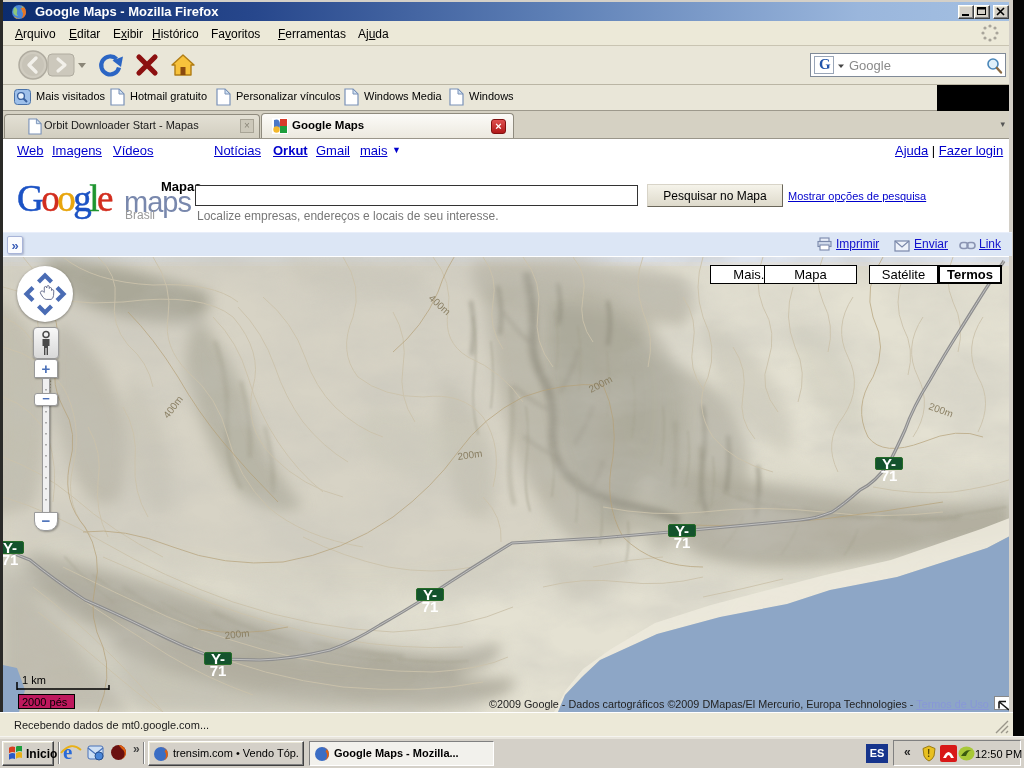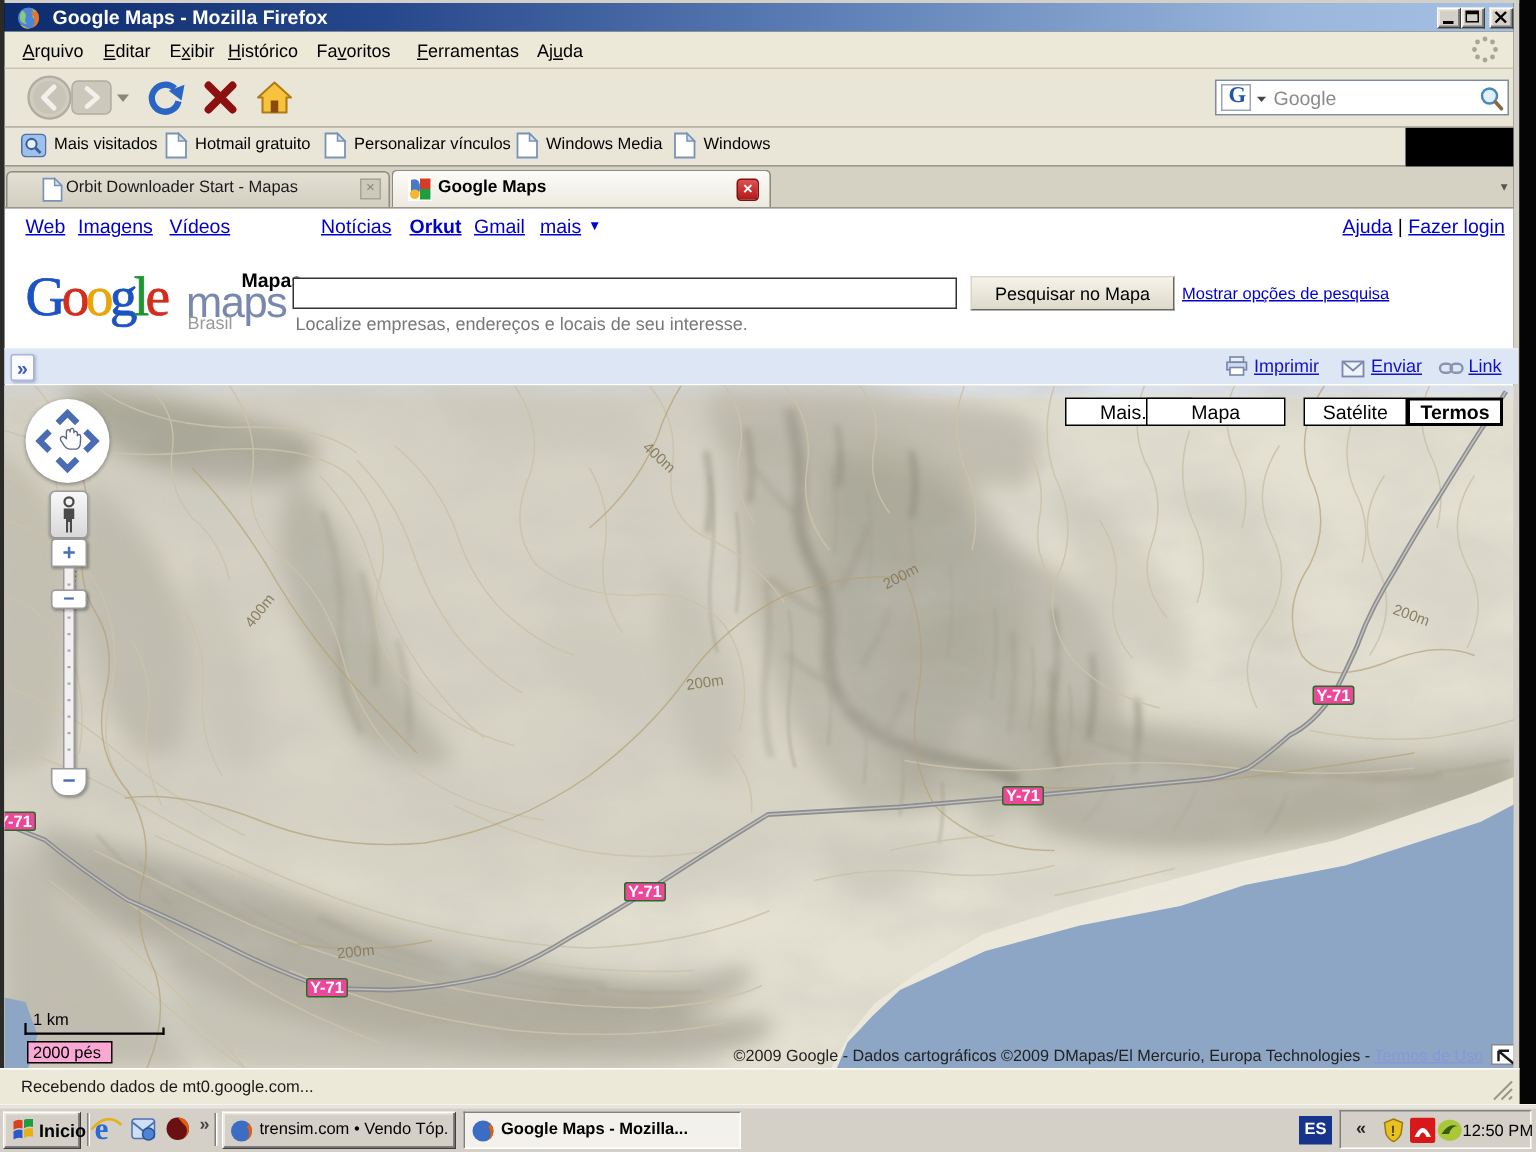--- a/index.html
+++ b/index.html
@@ -29,21 +29,21 @@
 #page { left:3px; top:139px; width:1006px; height:573px; background:#fff; }
 #blackstrip { left:1013px; top:0px; width:11px; height:736px; background:#050505; }
 #glinks { position:absolute; left:0; top:4px; width:1009px; height:20px; font-size:13px; }
 #glinks a, .blu { color:#0000cc; text-decoration:underline; }
 #gheader { position:absolute; left:0; top:22px; width:1009px; height:93px; }
 #bluebar { position:absolute; left:0; top:93px; width:1009px; height:24px; background:#dce6f5; border-top:1px solid #e8eefa; font-size:12px; }
 #bluebar a { color:#1111cc; text-decoration:underline; }
 
 #map { left:3px; top:257px; width:1006px; height:455px; overflow:hidden; background:#e9e6da; }
 .mapbtn { position:absolute; top:8px; height:19px; background:#fff; border:1px solid #000; font-size:13px; color:#000; text-align:center; line-height:17px; }
-.ybadge { position:absolute; width:28px; height:13px; background:#ec4899; border:1px solid #266c28; border-radius:2px; color:#fff; font-size:11px; font-weight:bold; text-align:center; line-height:12px; }
+.ybadge { position:absolute; width:28px; height:13px; background:#14532d; border:1px solid #266c28; border-radius:2px; color:#fff; font-size:15px; font-weight:bold; text-align:center; line-height:12px; }
 
 #statusbar { left:0px; top:712px; width:1013px; height:24px; background:#ece9d8; border-top:1px solid #fff; font-size:11px; color:#1a1a1a; }
 
 #taskbar { left:0; top:736px; width:1024px; height:32px; background:#d4d0c8; border-top:1px solid #f5f4f0; box-shadow:inset 0 2px 0 #e8e5dc; }
 .raised { background:#d4d0c8; border:1px solid; border-color:#ffffff #404040 #404040 #ffffff; box-shadow:inset -1px -1px 0 #808080, inset 1px 1px 0 #ece9d8; }
 .sunken { border:1px solid; border-color:#808080 #ffffff #ffffff #808080; }
 </style>
 </head>
 <body>
 <div class="abs" id="frame-top"></div>
@@ -486,21 +486,21 @@
   
   <div class="mapbtn" style="left:707px;width:85px;">Mais...</div>
   <div class="mapbtn" style="left:761px;width:93px;">Mapa</div>
   <div class="mapbtn" style="left:866px;width:69px;">Satélite</div>
   <div class="mapbtn" style="left:935px;width:64px;font-weight:bold;border-width:2px;line-height:15px;">Termos</div>
   
   <div style="position:absolute;left:19px;top:417px;font-size:11px;color:#000;">1 km</div>
   <svg style="position:absolute;left:13px;top:424px" width="95" height="10">
       <path d="M1,1 L1,9 M1,8 L93,8 M93,4 L93,9" stroke="#000" stroke-width="1.5" fill="none"></path>
     </svg>
-  <div style="position:absolute;left:15px;top:437px;width:57px;height:15px;border:1px solid #000;background:#f9a8d4;font-size:11px;line-height:14px;padding-left:3px;">2000 pés</div>
+  <div style="position:absolute;left:15px;top:437px;width:57px;height:15px;border:1px solid #000;background:#be185d;font-size:11px;line-height:14px;padding-left:3px;">2000 pés</div>
   
   <div style="position:absolute;left:486px;top:441px;font-size:10.8px;color:#222;">©2009 Google - Dados cartográficos ©2009 DMapas/El Mercurio, Europa Technologies - <span style="color:#8897d8;text-decoration:underline;">Termos de Uso</span></div>
   <div style="position:absolute;left:991px;top:439px;width:16px;height:14px;background:#fff;border:1px solid #888;"><svg width="14" height="12">
         <path d="M4,2.5 l7,0 M4,2.5 l0,7 M5,3.5 L14,11" stroke="#1a1a1a" stroke-width="1.6" fill="none"></path>
       </svg></div>
 </div>
 
 <div class="abs" id="statusbar">
   <span style="position:absolute;left:14px;top:6px;">Recebendo dados de mt0.google.com...</span>
   <svg style="position:absolute;right:3px;top:7px" width="15" height="16">

